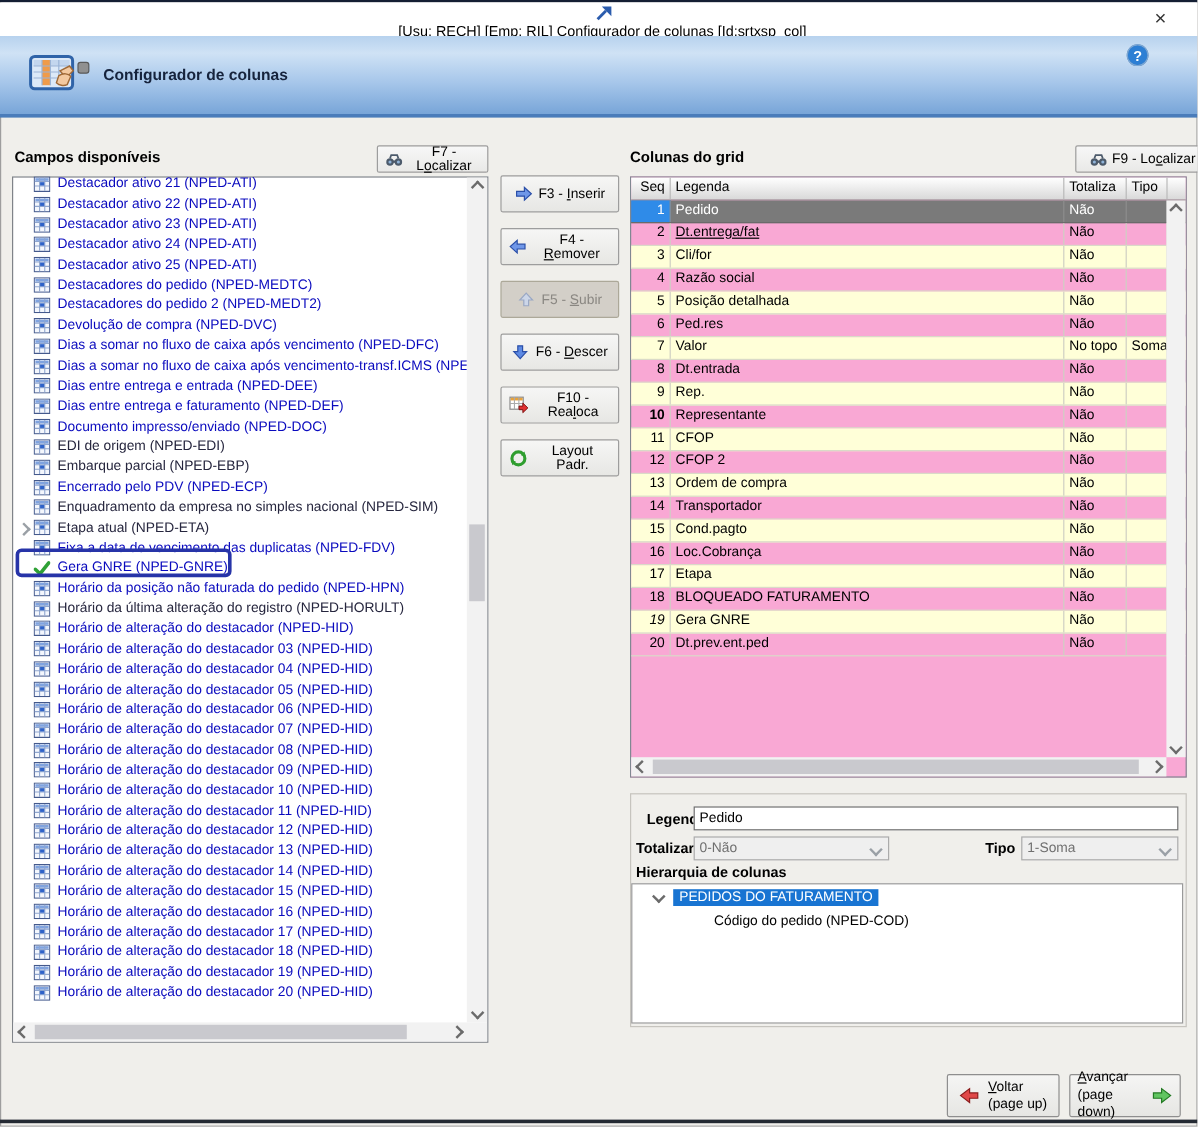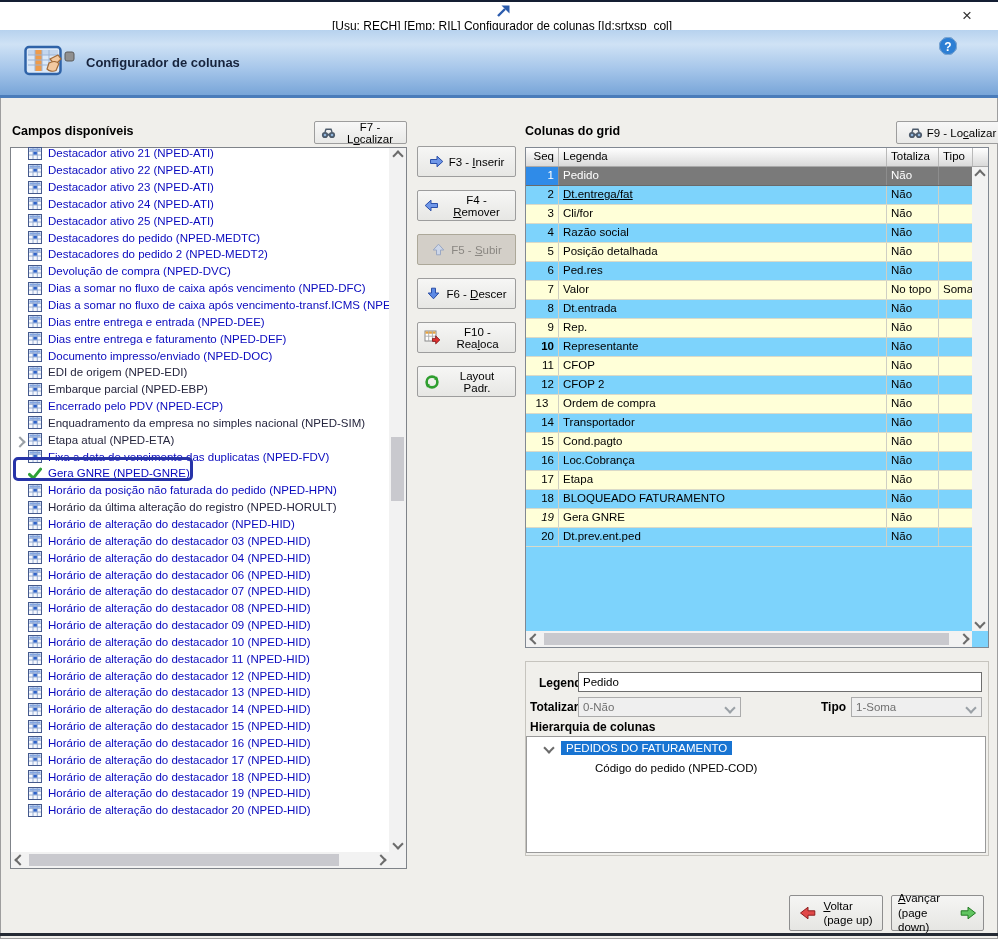--- a/index.html
+++ b/index.html
@@ -44,21 +44,21 @@
   .chev.left{transform:rotate(135deg);}
   .chev.right{transform:rotate(-45deg);}
   .chev.lite{border-color:#9aa0a6;}
   .sb-btn{position:absolute;width:17px;height:16px;display:flex;align-items:center;justify-content:center;cursor:pointer;}
   
   .mid{position:absolute;left:417px;top:146px;width:99px;}
   .mbtn{position:absolute;left:0;width:99px;height:31px;box-sizing:border-box;background:linear-gradient(180deg,#f6f6f5,#e7e7e4);border:1px solid #9d9d9d;border-radius:2px;display:flex;align-items:center;justify-content:center;gap:5px;font-size:11.5px;color:#000;cursor:pointer;}
   .mbtn.disabled{background:#d3cfc8;color:#8a8782;border-color:#aca899;}
   .mbtn .mic{display:inline-flex;}
   
-  .gridbox{position:absolute;left:525px;top:147px;width:464px;height:501px;background:#7dd3fc;border:1px solid #818892;box-sizing:border-box;}
+  .gridbox{position:absolute;left:525px;top:147px;width:464px;height:501px;background:#f9a8d4;border:1px solid #818892;box-sizing:border-box;}
   .ghead{display:flex;height:19px;background:linear-gradient(180deg,#ffffff,#d9d9d9);border-bottom:1px solid #a9a9a9;box-sizing:border-box;}
   .ghead .gc{font-size:11.5px;color:#000;box-sizing:border-box;border-right:1px solid #b9b9b9;padding:2px 4px 0 4px;white-space:nowrap;overflow:hidden;}
   .grow{display:flex;height:19px;box-sizing:border-box;border-bottom:1px solid #dadac8;}
   .grow .gc{font-size:11.5px;color:#000;box-sizing:border-box;border-right:1px solid #cfcfc3;padding:2px 4px 0 4px;white-space:nowrap;overflow:hidden;}
   .grow.yellow{background:var(--row-yellow,#ffffd8);}
   .grow.sel{background:var(--sel-gray,#7a7a7a);border-bottom-color:#6a6a6a;}
   .grow.sel .gc{color:#fff;border-right-color:#8d8d8d;}
   .grow.sel .gc.seq{background:var(--sel-blue,#2f8be8);}
   .gc.seq{text-align:right;}
   .grid-vscroll{position:absolute;right:0;top:19px;bottom:16px;width:16px;background:#f2f2f2;}
@@ -406,20 +406,31 @@
         </div>
         <div class="fitem">
           <span class="fico">
             <svg width="14" height="13" viewBox="0 0 14 13">
               <rect x="0.5" y="0.5" width="13" height="12" fill="#f4f7fd" stroke="#44598c"></rect>
               <rect x="1.5" y="1.5" width="11" height="2.2" fill="#7fa3e0"></rect>
               <path d="M1 4.3h12M5 1v11M9.3 1v11M1 8h12" stroke="#8fa6cf" stroke-width="0.9" fill="none"></path>
               <rect x="5.4" y="4.8" width="3.5" height="2.8" fill="#2e62c8"></rect>
             </svg>
           </span>
+          <span class="flbl">Horário de alteração do destacador 05 (NPED-HID)</span>
+        </div>
+        <div class="fitem">
+          <span class="fico">
+            <svg width="14" height="13" viewBox="0 0 14 13">
+              <rect x="0.5" y="0.5" width="13" height="12" fill="#f4f7fd" stroke="#44598c"></rect>
+              <rect x="1.5" y="1.5" width="11" height="2.2" fill="#7fa3e0"></rect>
+              <path d="M1 4.3h12M5 1v11M9.3 1v11M1 8h12" stroke="#8fa6cf" stroke-width="0.9" fill="none"></path>
+              <rect x="5.4" y="4.8" width="3.5" height="2.8" fill="#2e62c8"></rect>
+            </svg>
+          </span>
           <span class="flbl">Horário de alteração do destacador 06 (NPED-HID)</span>
         </div>
         <div class="fitem">
           <span class="fico">
             <svg width="14" height="13" viewBox="0 0 14 13">
               <rect x="0.5" y="0.5" width="13" height="12" fill="#f4f7fd" stroke="#44598c"></rect>
               <rect x="1.5" y="1.5" width="11" height="2.2" fill="#7fa3e0"></rect>
               <path d="M1 4.3h12M5 1v11M9.3 1v11M1 8h12" stroke="#8fa6cf" stroke-width="0.9" fill="none"></path>
               <rect x="5.4" y="4.8" width="3.5" height="2.8" fill="#2e62c8"></rect>
             </svg>
@@ -735,21 +746,21 @@
           <span class="gc" style="width: 52px;">Não</span>
           <span class="gc" style="width: 34px;"></span>
         </div>
         <div class="grow">
           <span class="gc seq" style="width: 33px;">12</span>
           <span class="gc" style="width: 328px;">CFOP 2</span>
           <span class="gc" style="width: 52px;">Não</span>
           <span class="gc" style="width: 34px;"></span>
         </div>
         <div class="grow yellow">
-          <span class="gc seq" style="width: 33px; text-align: center;">13</span>
+          <span class="gc seq" style="width: 33px;">13</span>
           <span class="gc" style="width: 328px;">Ordem de compra</span>
           <span class="gc" style="width: 52px;">Não</span>
           <span class="gc" style="width: 34px;"></span>
         </div>
         <div class="grow">
           <span class="gc seq" style="width: 33px;">14</span>
           <span class="gc" style="width: 328px;">Transportador</span>
           <span class="gc" style="width: 52px;">Não</span>
           <span class="gc" style="width: 34px;"></span>
         </div>

